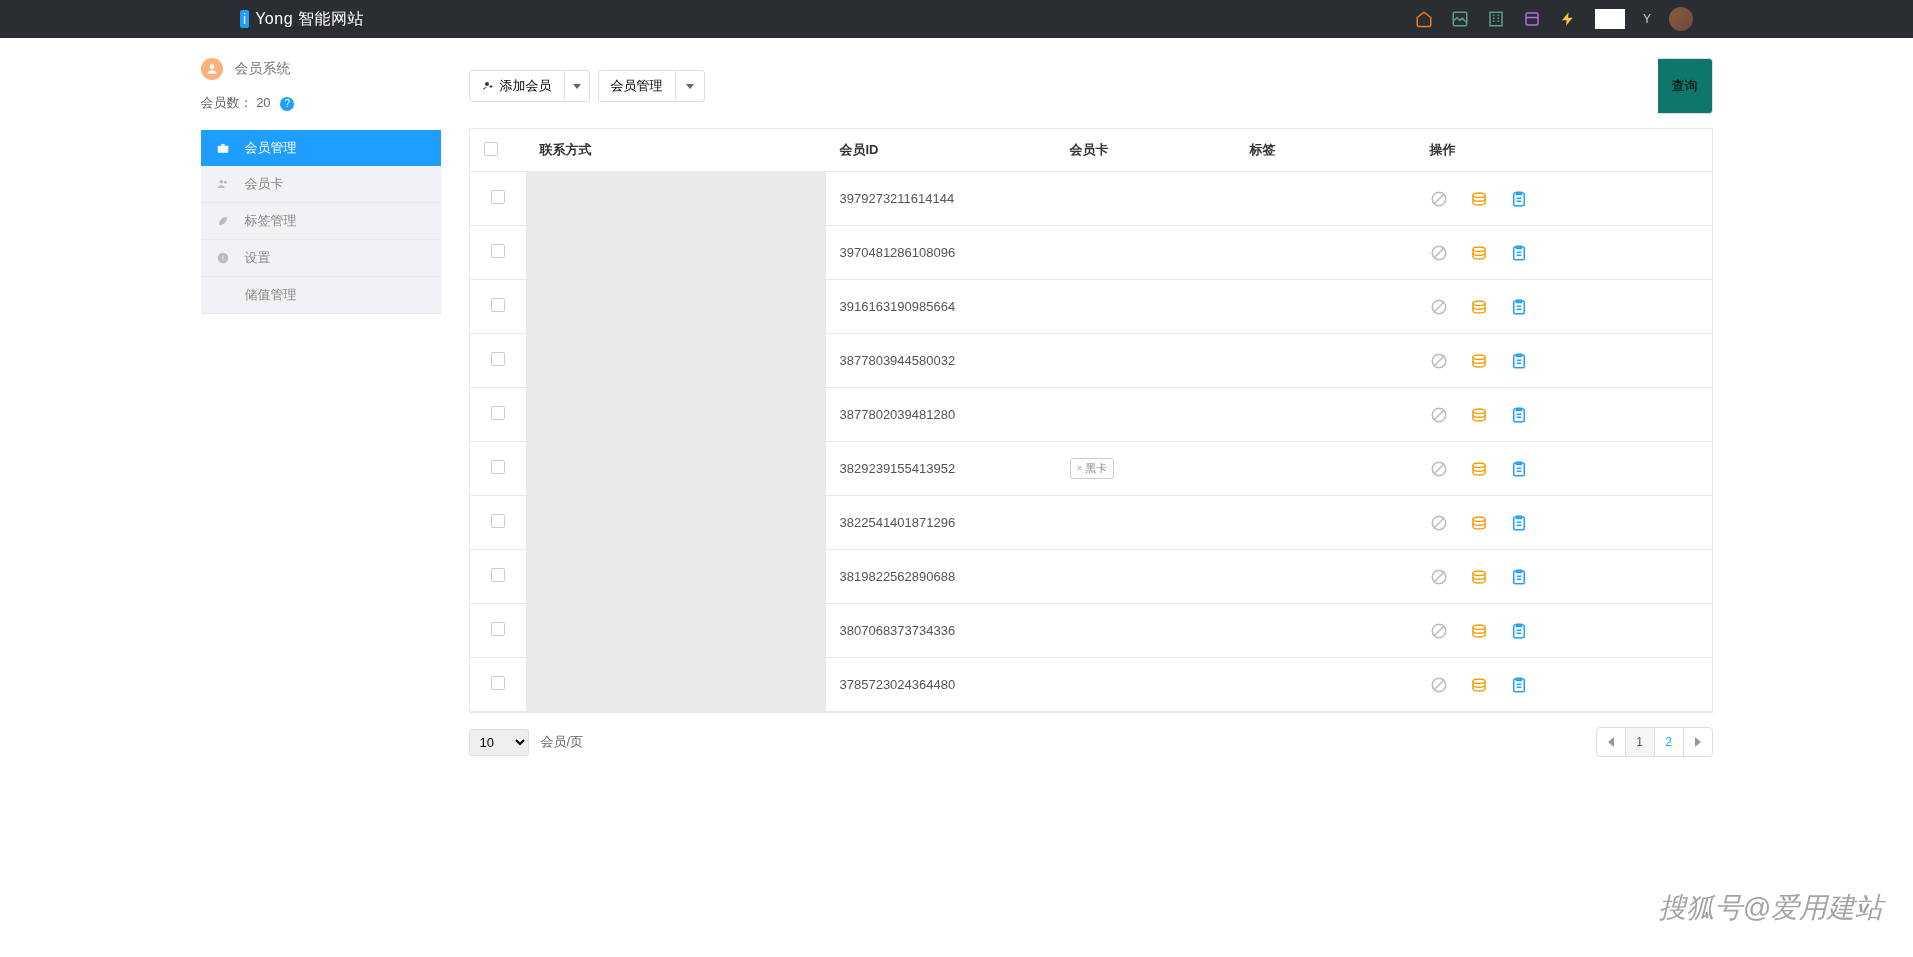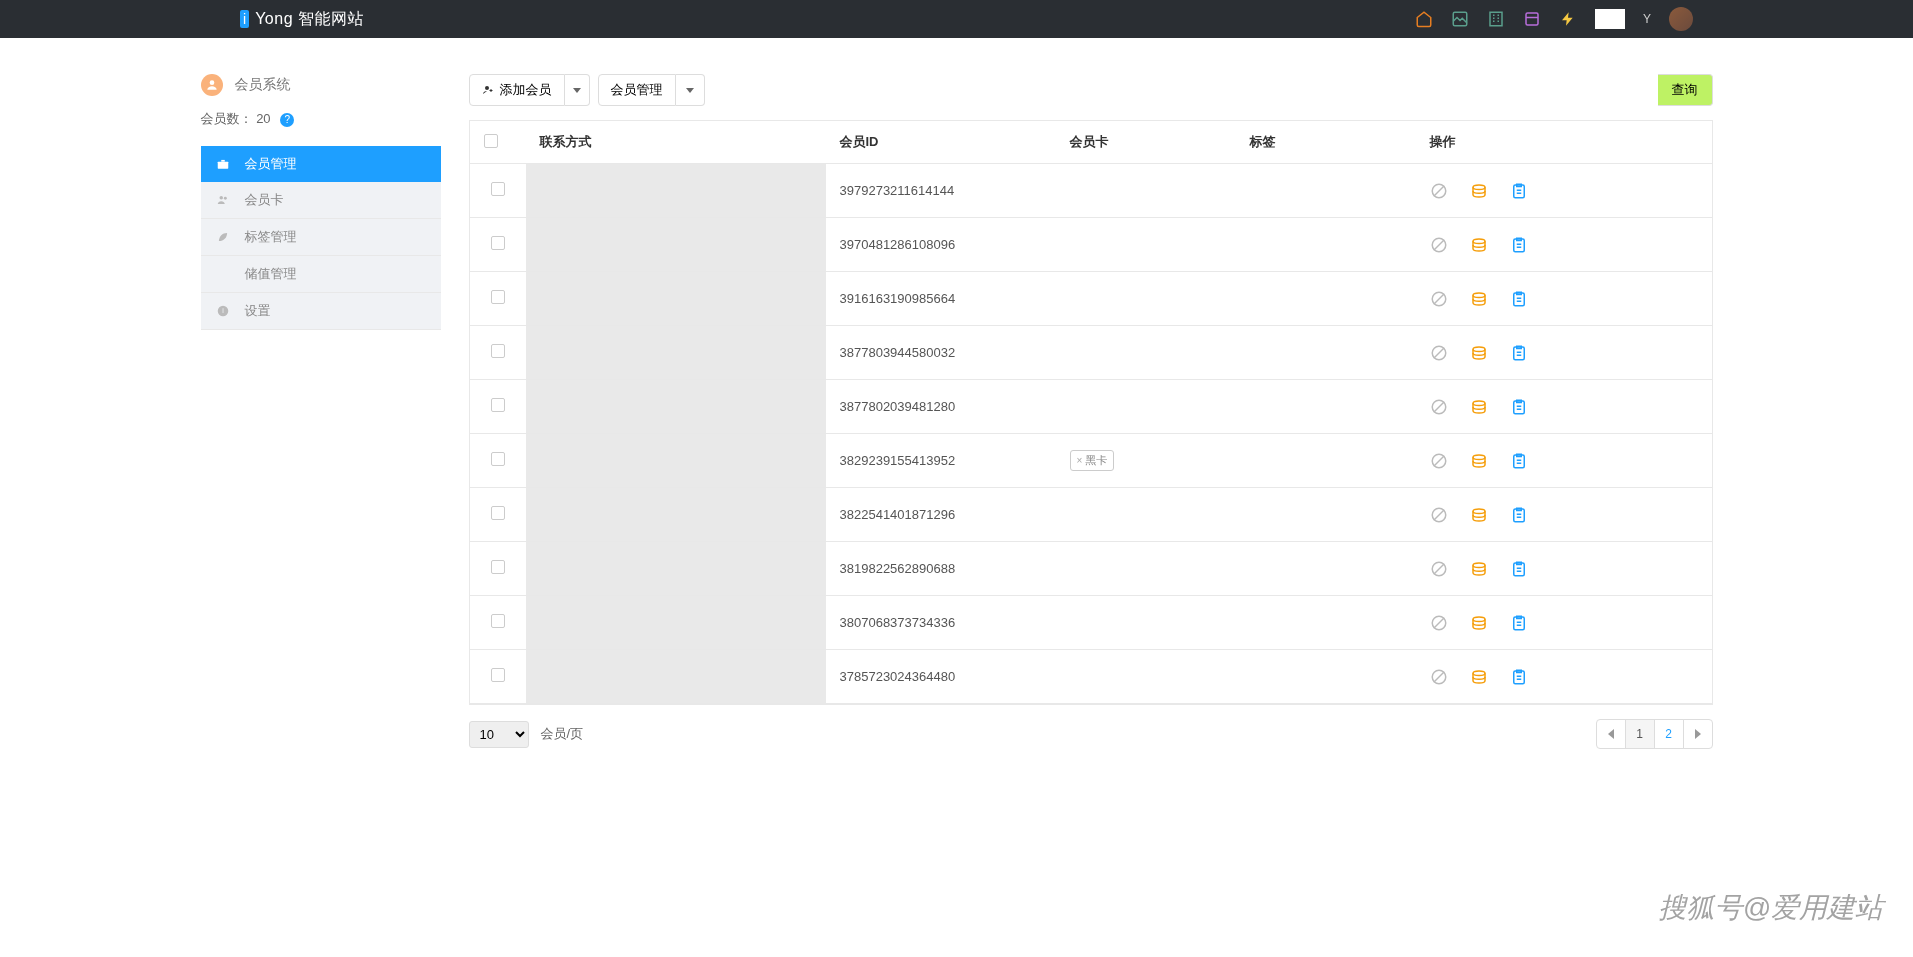--- a/index.html
+++ b/index.html
@@ -9,21 +9,21 @@
 .topnav { height: 38px; background: #2a2e33; display: flex; align-items: center; padding: 0 20px; justify-content: space-between; }
 .topnav-left { display: flex; align-items: center; gap: 6px; margin-left: 220px; }
 .logo-badge { background: #1e9fff; color: #fff; font-size: 14px; padding: 1px 3px; border-radius: 2px; font-weight: 400; }
 .logo-text { color: #fff; font-size: 16px; letter-spacing: 0.5px; }
 .topnav-right { display: flex; align-items: center; gap: 18px; margin-right: 200px; }
 .topnav-icon { width: 18px; height: 18px; display: flex; align-items: center; justify-content: center; cursor: pointer; }
 .avatar { width: 24px; height: 24px; border-radius: 50%; background: linear-gradient(135deg,#8b5a3c,#6b4a3c); }
 .user-blank { width: 30px; height: 20px; background: #fff; }
 
 
-.main { display: flex; padding: 20px 24px 20px 24px; gap: 28px; max-width: 1560px; margin: 16px auto; }
+.main { display: flex; padding: 20px 24px 20px 24px; gap: 28px; max-width: 1560px; margin: 0 auto; }
 .sidebar { width: 240px; flex-shrink: 0; }
 .content { flex: 1; min-width: 0; }
 
 
 .sb-title { display: flex; align-items: center; gap: 12px; margin-bottom: 14px; }
 .sb-title-icon { width: 22px; height: 22px; border-radius: 50%; background: #fab27b; display: flex; align-items: center; justify-content: center; }
 .sb-title-text { font-size: 14px; color: #777; }
 .sb-count { font-size: 13px; color: #666; margin-bottom: 18px; }
 .sb-count-help { width: 14px; height: 14px; border-radius: 50%; background: #1e9fff; color: #fff; font-size: 10px; display: inline-flex; align-items: center; justify-content: center; margin-left: 6px; }
 
@@ -39,21 +39,21 @@
 .toolbar { display: flex; justify-content: space-between; align-items: center; margin-bottom: 14px; }
 .toolbar-left { display: flex; gap: 8px; }
 .btn-group { display: flex; }
 .btn { border: 1px solid #ddd; background: #fff; padding: 6px 12px; font-size: 13px; cursor: pointer; display: flex; align-items: center; gap: 6px; }
 .btn.split-left { border-radius: 4px 0 0 4px; }
 .btn.split-right { border-radius: 0 4px 4px 0; border-left: none; padding: 6px 8px; }
 .btn.single-left { border-radius: 4px 0 0 4px; }
 .btn.caret-right { border-radius: 0 4px 4px 0; border-left: none; padding: 6px 10px; }
 .toolbar-right { display: flex; }
 .search-input { border: 1px solid #ddd; border-radius: 4px 0 0 4px; padding: 6px 10px; width: 360px; font-size: 13px; outline: none; }
-.search-btn { border: 1px solid #ddd; border-left: none; border-radius: 0 4px 4px 0; background: #bef264; padding: 6px 14px; cursor: pointer; font-size: 13px; }
+.search-btn { border: 1px solid #ddd; border-left: none; border-radius: 0 4px 4px 0; background: #0f766e; padding: 18px 14px; cursor: pointer; font-size: 13px; }
 
 
 .tbl { width: 100%; border: 1px solid #e8e8e8; border-collapse: separate; border-spacing: 0; }
 .tbl th { background: #fff; border-bottom: 1px solid #e8e8e8; padding: 12px 14px; text-align: left; font-weight: 600; font-size: 13px; color: #333; }
 .tbl td { border-bottom: 1px solid #e8e8e8; padding: 0 14px; height: 54px; font-size: 13px; color: #555; }
 .col-chk { width: 56px; text-align: center; }
 .col-contact { width: 300px; }
 .col-id { width: 230px; }
 .col-card { width: 180px; }
 .col-tag { width: 180px; }
@@ -163,33 +163,33 @@
         <span class="sb-item-icon">
             <svg viewBox="0 0 24 24" width="14" height="14" fill="#bbb">
               <path d="M5 19c8 0 14-6 14-14-8 0-14 6-14 14z"></path>
             </svg>
           </span>
         <span>标签管理</span>
       </li>
       <li class="sb-item inactive">
         <span class="sb-item-icon">
             <svg viewBox="0 0 24 24" width="14" height="14" fill="#bbb">
-              <path d="M12 3v12m0 0l-4-4m4 4l4-4M4 19h16"></path>
+              <circle cx="12" cy="12" r="9"></circle>
+              <text x="12" y="16" text-anchor="middle" fill="#f0f2f5" font-size="12">i</text>
             </svg>
           </span>
-        <span>储值管理</span>
+        <span>设置</span>
       </li>
       <li class="sb-item inactive">
         <span class="sb-item-icon">
             <svg viewBox="0 0 24 24" width="14" height="14" fill="#bbb">
-              <circle cx="12" cy="12" r="9"></circle>
-              <text x="12" y="16" text-anchor="middle" fill="#f0f2f5" font-size="12">i</text>
+              <path d="M12 3v12m0 0l-4-4m4 4l4-4M4 19h16"></path>
             </svg>
           </span>
-        <span>设置</span>
+        <span>储值管理</span>
       </li>
     </ul>
   </aside>
 
   <section class="content">
     <div class="toolbar">
       <div class="toolbar-left">
         <div class="btn-group">
           <button class="btn split-left">
             <svg viewBox="0 0 24 24" width="12" height="12" fill="#333">

